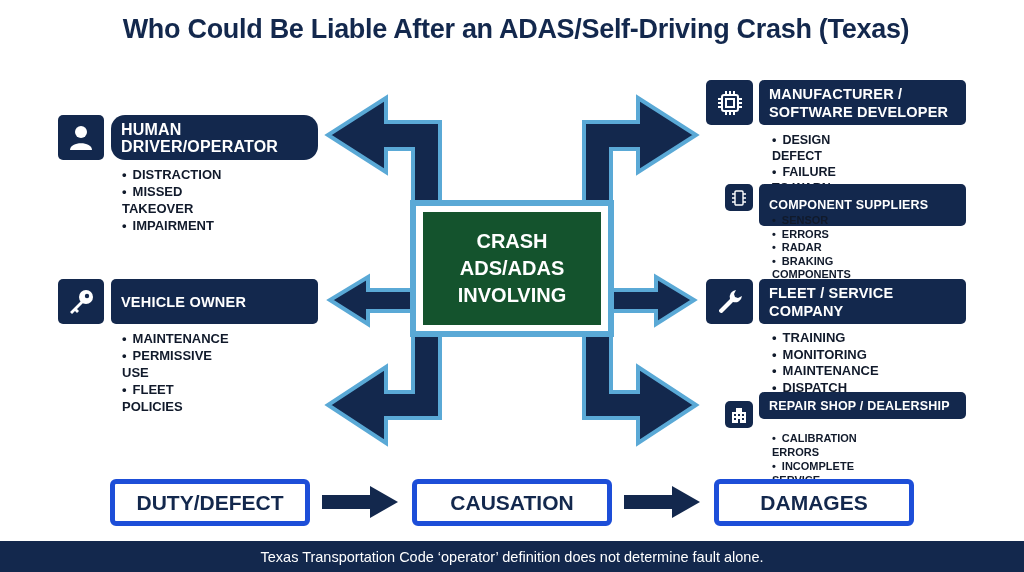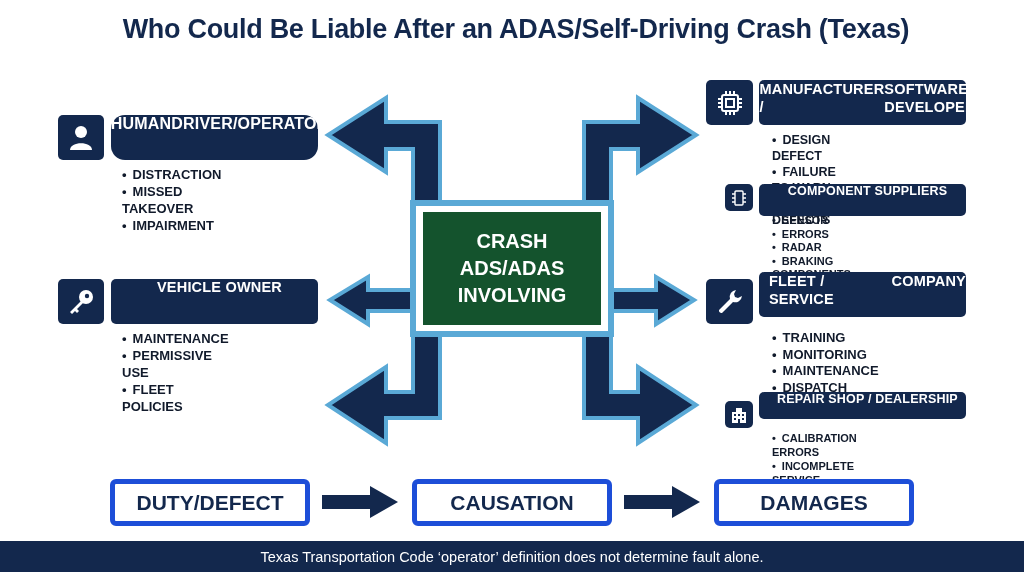--- a/index.html
+++ b/index.html
@@ -11,21 +11,21 @@
   .center-box { position: absolute; left: 410px; top: 200px; width: 204px; height: 137px;
                 background: #ffffff; border: 6px solid #5aa9d6; }
   .center-inner { position: absolute; left: 7px; top: 6px; right: 7px; bottom: 6px; background: #14532d;
                   display: flex; align-items: center; justify-content: center; text-align: center;
                   color: #fff; font-weight: bold; font-size: 20px; line-height: 27px; }
   .center-inner span { display: block; }
   .party { position: absolute; }
   .icon-box { position: absolute; background: #13284d; border-radius: 5px; display: flex;
               align-items: center; justify-content: center; }
   .label-box { position: absolute; background: #13284d; border-radius: 5px; color: #fff;
-               font-weight: bold; display: flex; flex-direction: row; justify-content: center;
+               font-weight: bold; display: flex; flex-direction: column; justify-content: center;
                padding-left: 10px; letter-spacing: 0.2px; }
   .bullets { position: absolute; list-style: none; font-weight: bold; color: #111a2b; }
   .bullets li::before { content: "•"; margin-right: 6px; }
   .step { position: absolute; top: 479px; height: 47px; border: 5px solid #1d4ed8; border-radius: 6px;
           background: #fff; display: flex; align-items: center; justify-content: center;
           font-weight: bold; font-size: 21px; color: #13284d; }
   .footer { position: absolute; left: 0; top: 541px; width: 1024px; height: 31px; background: #13284d;
             color: #fff; font-size: 14.5px; display: flex; align-items: center; justify-content: center; }
 </style>
 </head>
@@ -120,38 +120,38 @@
   </ul>
 </div>
 
 <div class="party">
   <div class="icon-box" style="left:725px;top:184px;width:28px;height:27px;">
     <svg width="16" height="18" viewBox="0 0 16 18" fill="none" stroke="#fff" stroke-width="1.4">
         <rect x="4" y="2" width="8" height="14" rx="1"></rect>
         <path d="M1,5h3M1,9h3M1,13h3M12,5h3M12,9h3M12,13h3"></path>
       </svg>
   </div>
-  <div class="label-box" style="left:759px;top:184px;width:207px;height:32px;font-size:12.5px;">
+  <div class="label-box" style="left:759px;top:184px;width:207px;height:42px;font-size:12.5px;">
     <span>COMPONENT SUPPLIERS</span>
   </div>
   <ul class="bullets" style="left:772px;top:214px;font-size:11px;line-height:13.5px;">
     <li>SENSOR</li>
     <li>ERRORS</li>
     <li>RADAR</li>
     <li>BRAKING COMPONENTS</li>
   </ul>
 </div>
 
 <div class="party">
   <div class="icon-box" style="left:706px;top:279px;width:47px;height:45px;">
     <svg width="30" height="30" viewBox="0 0 30 30">
         <path d="M21,3 A7,7 0 0 0 15,12 L4,23 A2.5,2.5 0 0 0 7,26 L18,15 A7,7 0 0 0 27,9 L23,11 L20,10 L19,7 Z" fill="#fff"></path>
       </svg>
   </div>
-  <div class="label-box" style="left:759px;top:272px;width:207px;height:45px;font-size:14.5px;line-height:18px;">
+  <div class="label-box" style="left:759px;top:279px;width:207px;height:45px;font-size:14.5px;line-height:18px;">
     <span>FLEET / SERVICE</span>
     <span>COMPANY</span>
   </div>
   <ul class="bullets" style="left:772px;top:330px;font-size:13px;line-height:16.5px;">
     <li>TRAINING</li>
     <li>MONITORING</li>
     <li>MAINTENANCE</li>
     <li>DISPATCH</li>
   </ul>
 </div>

